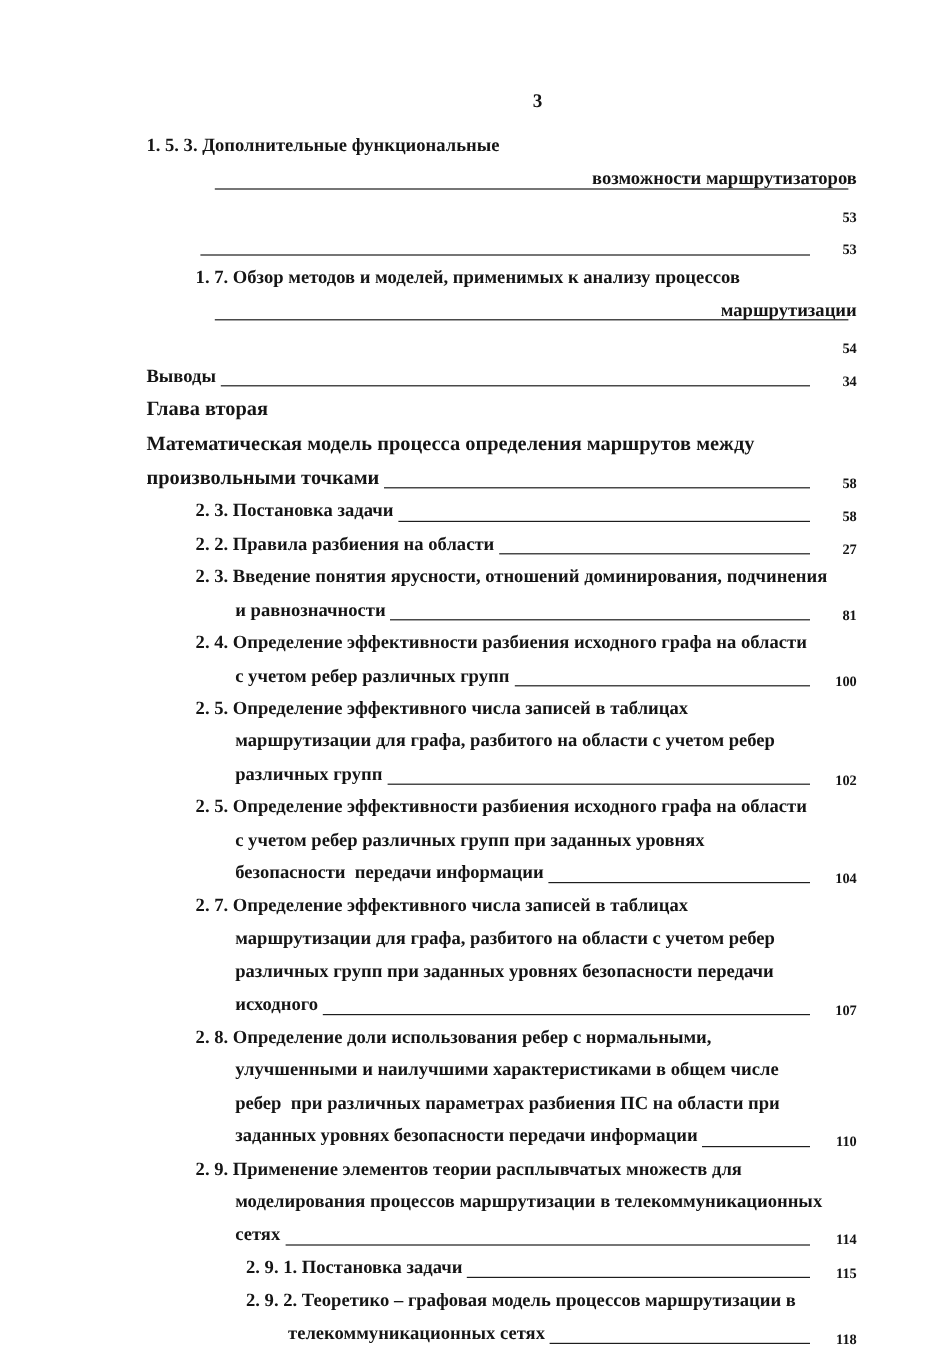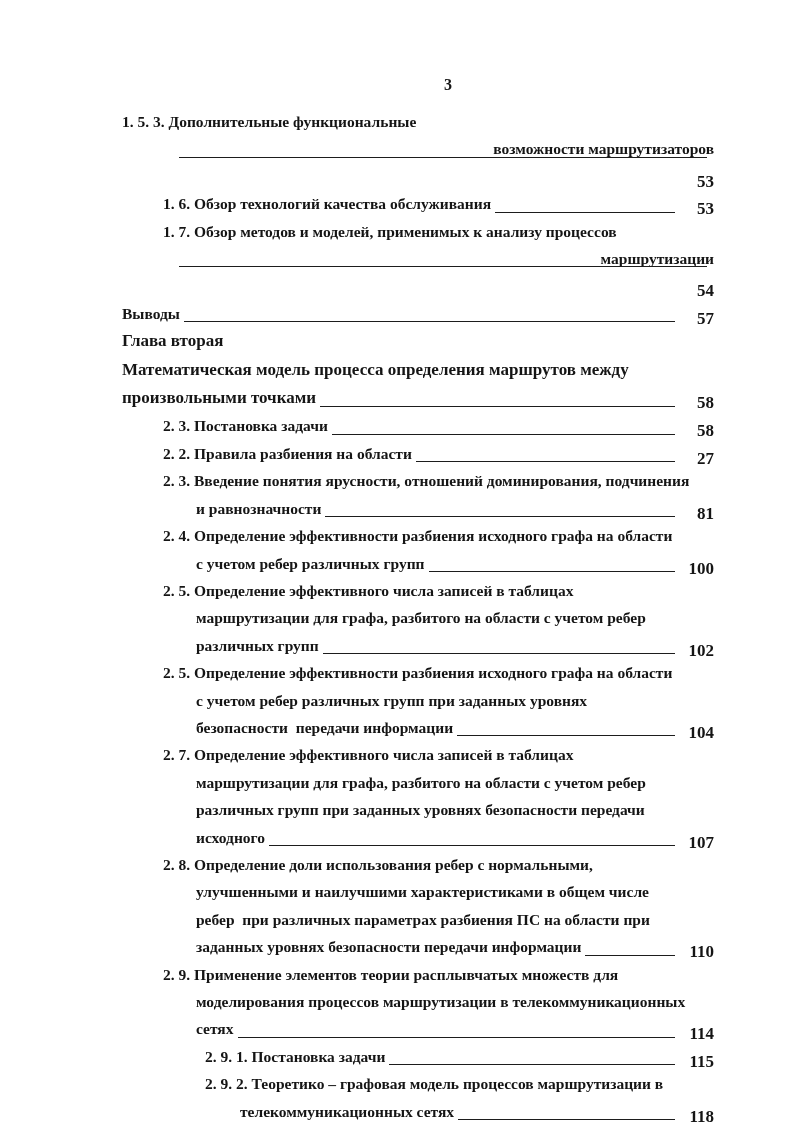--- a/index.html
+++ b/index.html
@@ -57,21 +57,21 @@
     position: absolute;
     left: 4px;
     right: 7px;
     bottom: 5px;
     border-bottom: 1.5px solid #1d1d1d;
   }
   .pg {
     flex: 0 0 auto;
     width: 32px;
     text-align: right;
-    font-size: 17px;
+    font-size: 12px;
     position: relative;
     top: 5px;
   }
   
   .ind-0 { padding-left: 0px; }
   .ind-1 { padding-left: 41px; }
   .ind-2 { padding-left: 53px; flex-direction: column; }
   .ind-3 { padding-left: 74px; align-items: flex-end; }
   .ind-4 { padding-left: 83px; }
   .ind-5 { padding-left: 118px; }
@@ -88,40 +88,39 @@
             <span class="t">1. 5. 3. Дополнительные функциональные</span>
           </div>
           <div class="toc-line ind-2">
             <span class="t">возможности маршрутизаторов</span>
             <span class="leader"></span>
             <span class="pg">53</span>
           </div>
         </div>
         <div class="toc-entry">
           <div class="toc-line ind-1">
-            <span class="t">1. 6. Обзор технологий качества обслуживания</span>
             <span class="leader"></span>
             <span class="pg">53</span>
           </div>
         </div>
         <div class="toc-entry">
           <div class="toc-line ind-1">
             <span class="t">1. 7. Обзор методов и моделей, применимых к анализу процессов</span>
           </div>
           <div class="toc-line ind-2">
             <span class="t">маршрутизации</span>
             <span class="leader"></span>
             <span class="pg">54</span>
           </div>
         </div>
         <div class="toc-entry">
           <div class="toc-line ind-0">
             <span class="t">Выводы</span>
             <span class="leader"></span>
-            <span class="pg">57</span>
+            <span class="pg">34</span>
           </div>
         </div>
         <div class="toc-entry chapter">
           <div class="toc-line ind-0">
             <span class="t">Глава вторая</span>
           </div>
         </div>
         <div class="toc-entry chapter">
           <div class="toc-line ind-0">
             <span class="t">Математическая модель процесса определения маршрутов между</span>

